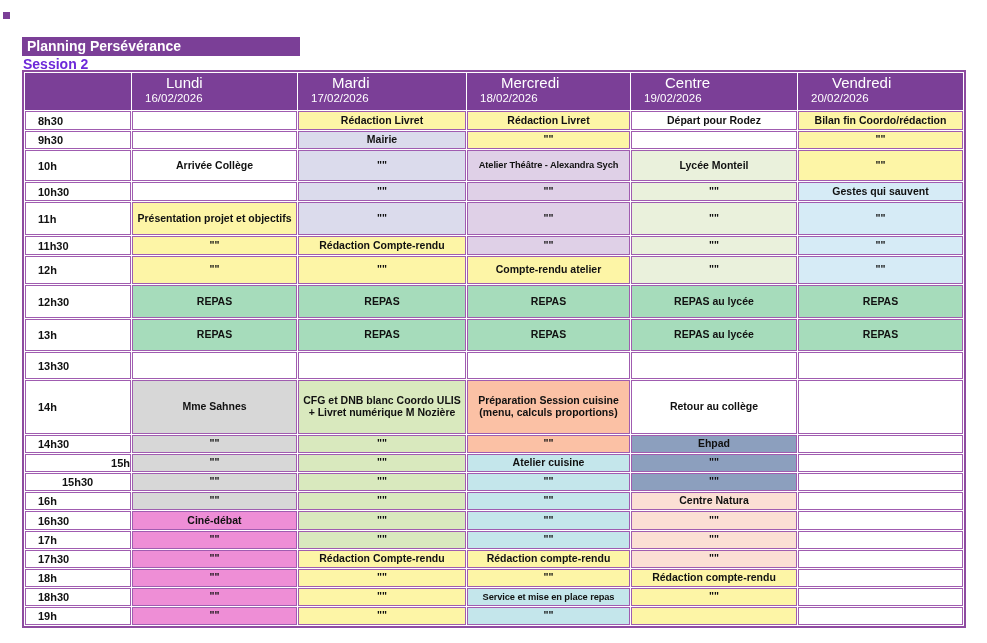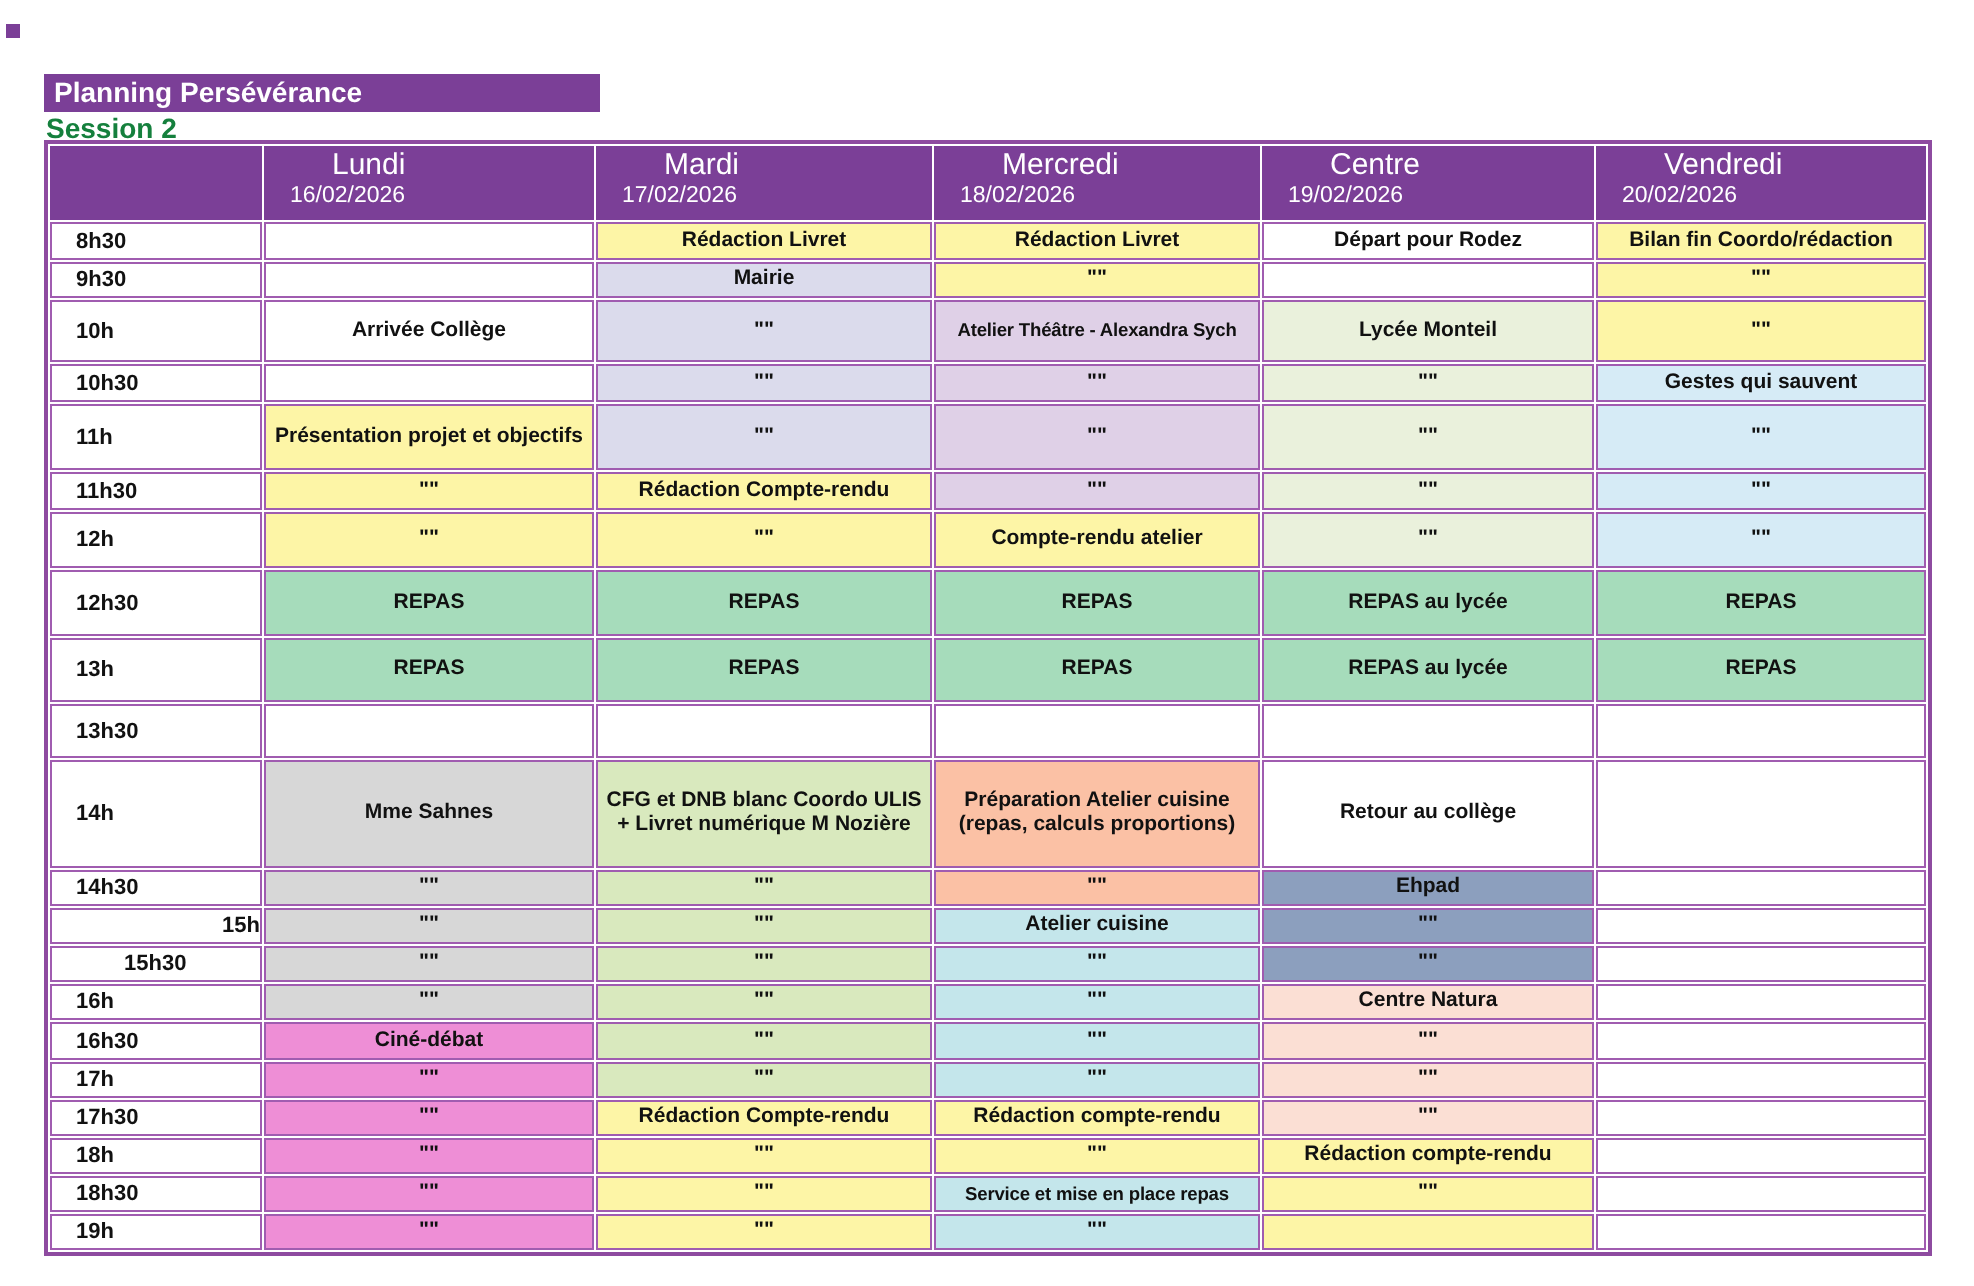--- a/index.html
+++ b/index.html
@@ -8,21 +8,21 @@
     font-family:"Liberation Sans",sans-serif;color:#111;
   }
   .corner-mark{position:absolute;left:3px;top:12px;width:7px;height:7px;background:#7b3f97;}
   .title-bar{
     position:absolute;left:22px;top:37px;width:278px;height:19px;
     background:#7b3f97;color:#fff;font-weight:bold;font-size:14px;line-height:19px;
     padding-left:5px;box-sizing:border-box;
   }
   .subtitle{
     position:absolute;left:23px;top:56px;
-    color:#15803d;font-weight:bold;font-size:14px;
+    color:#6d28d9;font-weight:bold;font-size:14px;
   }
   table.planning{
     position:absolute;left:22px;top:70px;
     border-collapse:separate;border-spacing:1px;
     border:2px solid #8e4ba0;background:#fff;
     table-layout:fixed;
   }
   thead th{
     background:#7b3f97;color:#fff;text-align:left;vertical-align:top;
     padding:2px 0 2px 13px;font-weight:bold;height:33px;
@@ -164,21 +164,21 @@
         <td style="background: rgb(255, 255, 255); height: 25px;"></td>
         <td style="background: rgb(255, 255, 255); height: 25px;"></td>
         <td style="background: rgb(255, 255, 255); height: 25px;"></td>
         <td style="background: rgb(255, 255, 255); height: 25px;"></td>
         <td style="background: rgb(255, 255, 255); height: 25px;"></td>
       </tr>
       <tr>
         <th class="time" style="height: 52px;">14h</th>
         <td style="background: rgb(215, 215, 215); height: 52px;">Mme Sahnes</td>
         <td style="background: rgb(217, 233, 190); height: 52px;">CFG et DNB blanc Coordo ULIS + Livret numérique M Nozière</td>
-        <td style="background: rgb(251, 193, 165); height: 52px;">Préparation Atelier cuisine (repas, calculs proportions)</td>
+        <td style="background: rgb(251, 193, 165); height: 52px;">Préparation Session cuisine (menu, calculs proportions)</td>
         <td style="background: rgb(255, 255, 255); height: 52px;">Retour au collège</td>
         <td style="background: rgb(255, 255, 255); height: 52px;"></td>
       </tr>
       <tr>
         <th class="time" style="height: 16px;">14h30</th>
         <td style="background: rgb(215, 215, 215); height: 16px;">""</td>
         <td style="background: rgb(217, 233, 190); height: 16px;">""</td>
         <td style="background: rgb(251, 193, 165); height: 16px;">""</td>
         <td style="background: rgb(140, 159, 190); height: 16px;">Ehpad</td>
         <td style="background: rgb(255, 255, 255); height: 16px;"></td>

